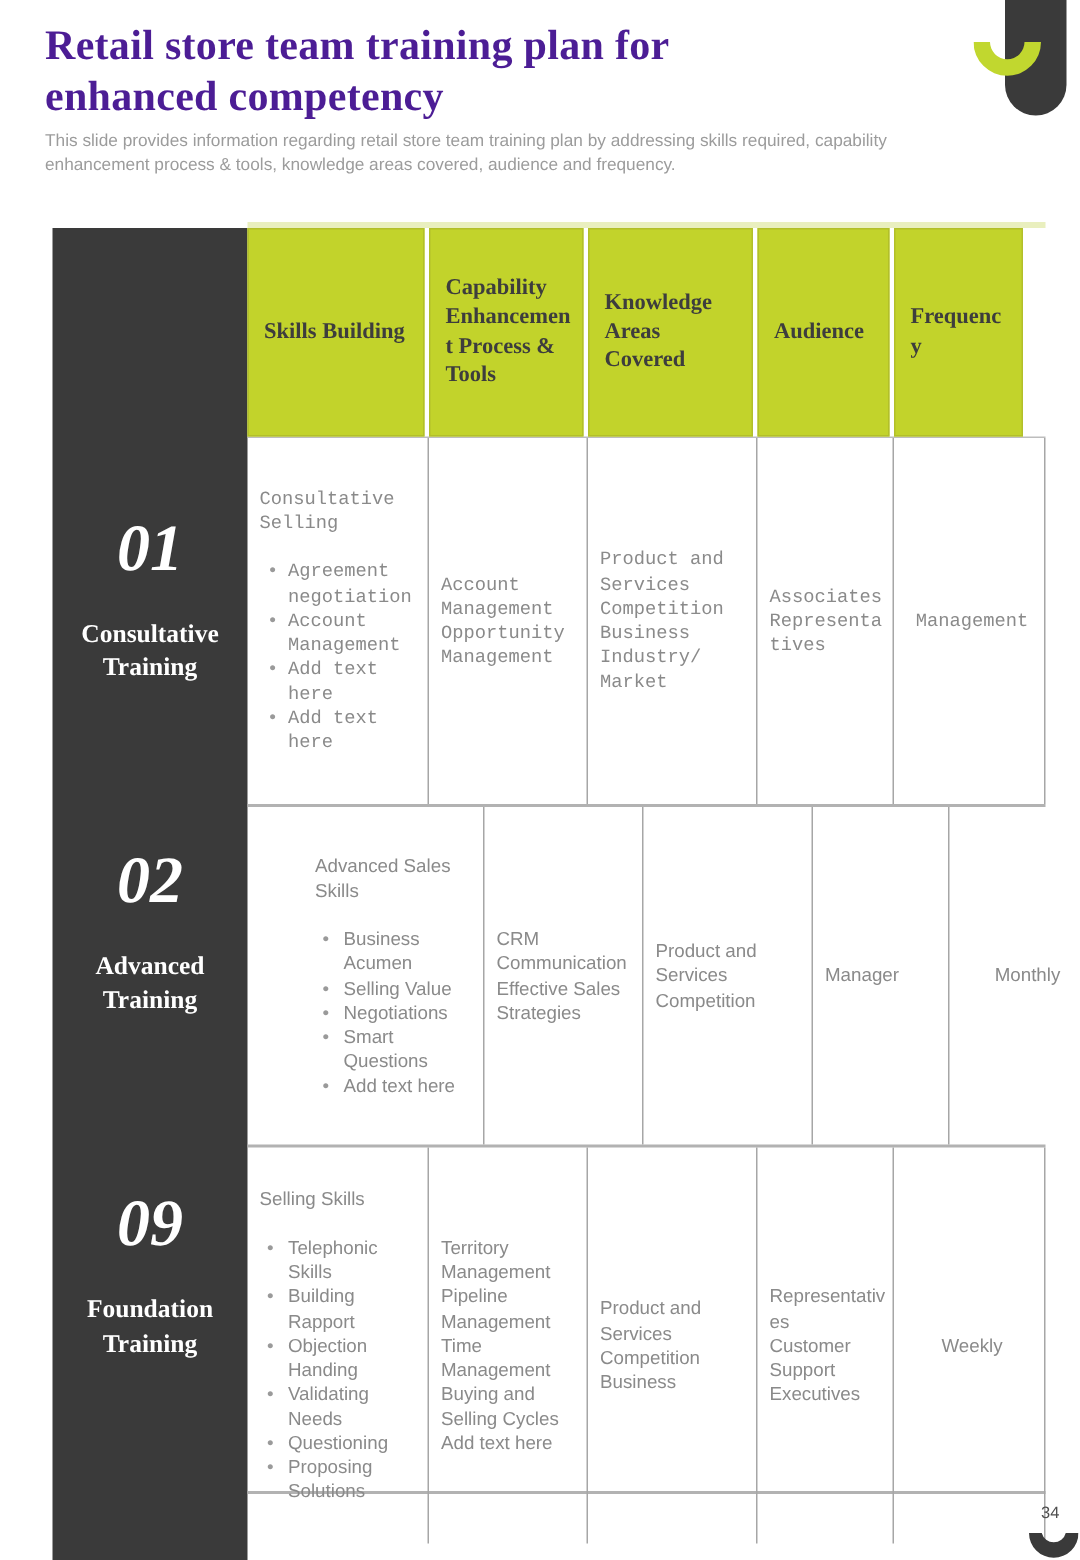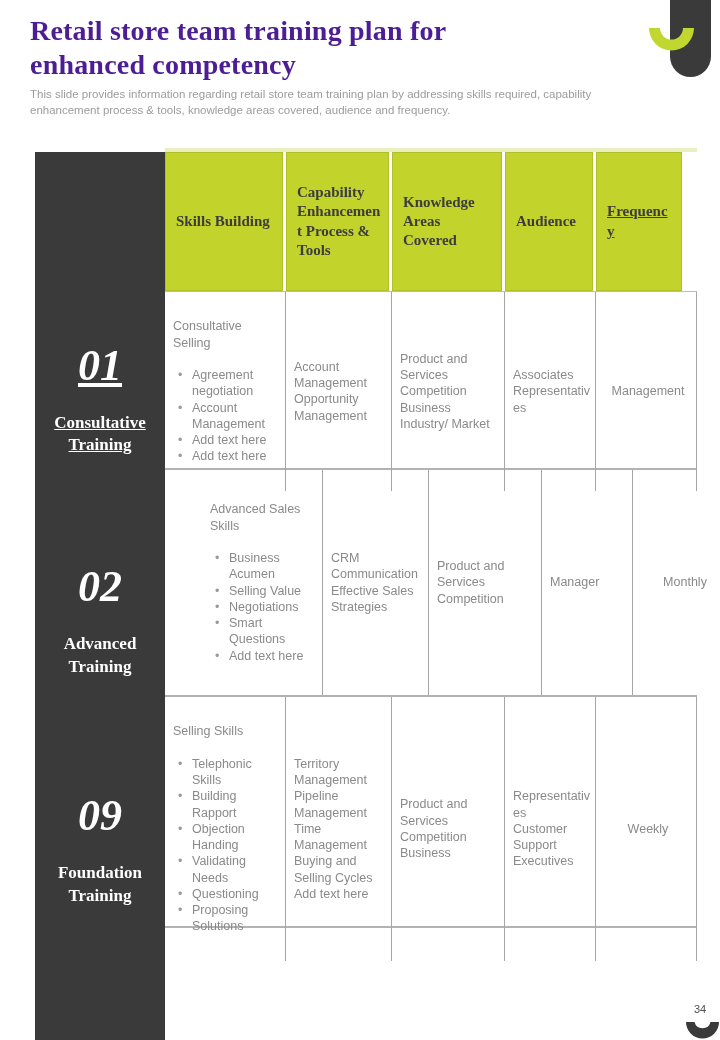--- a/index.html
+++ b/index.html
@@ -30,21 +30,21 @@
   .logo-arc { position:absolute; left:649px; top:28px; width:45px; height:23px; }
   .footer-arc { position:absolute; left:686px; top:1022px; width:33px; height:18px; }
 
   
   .dark-col {
     position:absolute; left:35px; top:152px; width:130px; height:888px;
     background:#3a3a3a; color:#ffffff; display:flex; flex-direction:column;
   }
   .dc-spacer { height:140px; flex:0 0 auto; }
   .dc-block { display:flex; flex-direction:column; align-items:center; justify-content:center; flex:0 0 auto; }
-  .dc-block.r1 { height:216px;text-decoration:underline; }
+  .dc-block.r1 { height:216px; }
   .dc-block.r2 { height:227px; }
   .dc-block.r3 { height:231px; }
   .dc-num {
     font-family:"Liberation Serif", serif; font-style:italic; font-weight:700;
     font-size:44px; line-height:1;
   }
   .dc-label {
     margin-top:24px; width:114px; text-align:center;
     font-family:"Liberation Serif", serif; font-weight:700;
     font-size:17px; line-height:1.3;
@@ -54,25 +54,25 @@
   .table-area { position:absolute; left:165px; top:148px; width:532px; }
   .top-strip { height:4px; background:#e9efbe; }
   .grid-cols { display:grid; grid-template-columns:121px 106px 113px 91px 101px; }
   .thead { height:140px; border-bottom:1px solid #bdbdbd; }
   .th {
     background:#c2d32b; border:1px solid #b2bf2a; margin-right:3px;
     display:flex; align-items:center; padding:8px 6px 8px 10px;
     font-family:"Liberation Serif", serif; font-weight:700;
     font-size:15px; line-height:1.28; color:#3d3d3d;
   }
-  .th:last-child { margin-right:15px;text-decoration:underline; }
+  .th:last-child { margin-right:15px; }
   .th > div { width:100%; overflow-wrap:break-word; word-break:break-word; }
 
   .tr { border-bottom:2px solid #b2b2b2; }
-  .tr.r1 { height:178px; }
+  .tr.r1 { height:246px;font-family:Liberation Mono, monospace; }
   .tr.r2 { height:227px;padding-left:37px; }
   .tr.r3 { height:231px; }
   .td {
     border-right:1px solid #a6a6a6;
     display:flex; align-items:center;
     padding:10px 4px 10px 8px;
     font-size:12.5px; line-height:1.3; color:#8a8a8a;
   }
   .td-inner { width:100%; white-space:pre-line; overflow-wrap:break-word; word-break:break-word; }
   .td.center { justify-content:center; }

